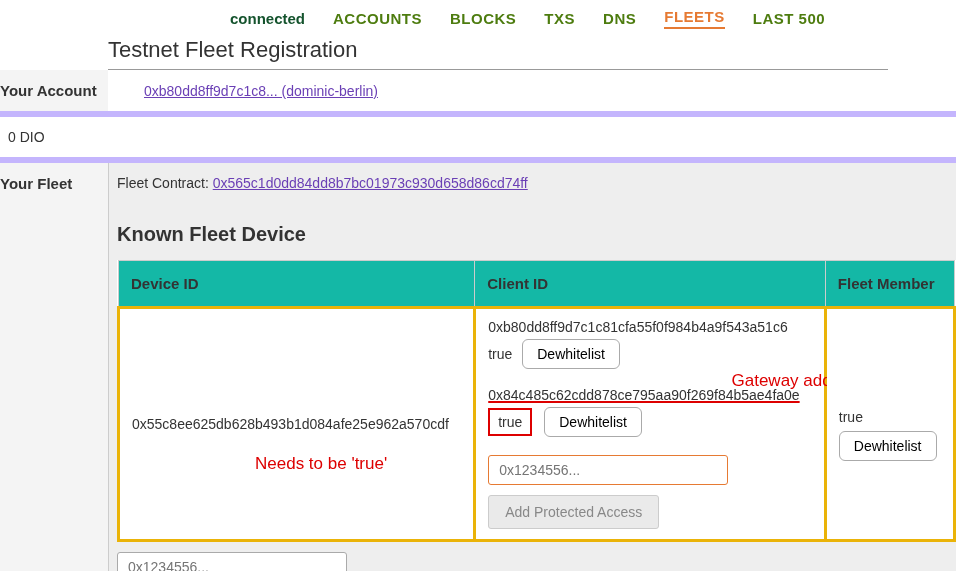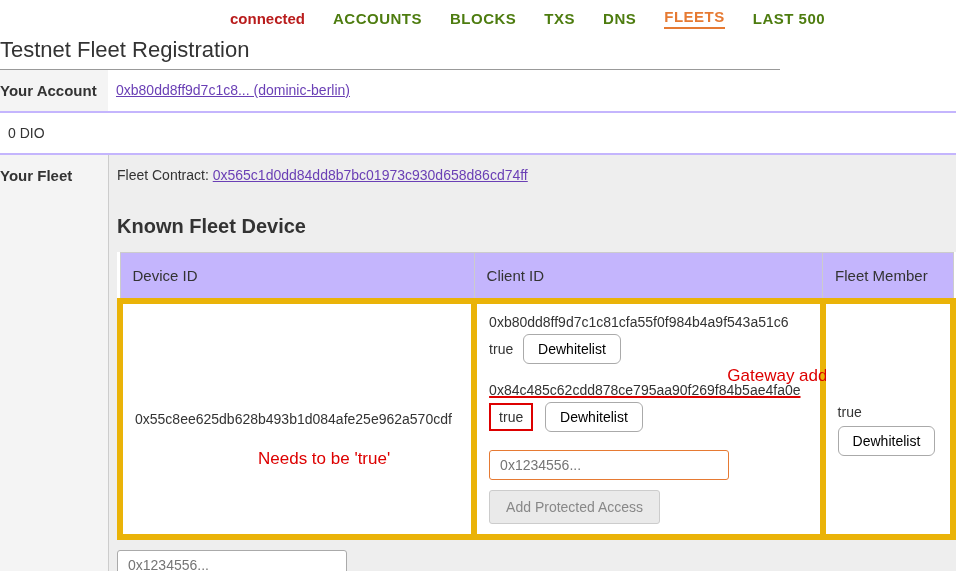--- a/index.html
+++ b/index.html
@@ -14,35 +14,37 @@
     }
     .topnav {
       display: flex;
       gap: 28px;
       padding: 8px 0 4px 230px;
       font-weight: bold;
       font-size: 15px;
       letter-spacing: 0.5px;
       align-items: center;
     }
-    .topnav .connected { color: #b91c1c; font-weight: bold; text-transform: lowercase; letter-spacing: 0; }
+    .topnav .connected { color: #14532d; font-weight: bold; text-transform: lowercase; letter-spacing: 0; }
     .topnav .nav-item { color: #4d7c0f; }
     .topnav .nav-item.active { color: #e67a33; border-bottom: 2px solid #e67a33; padding-bottom: 2px; }
     .page-title {
       font-size: 22px;
       font-weight: normal;
       color: #333;
       padding: 4px 0 6px 0;
+      margin-left: 108px;
       border-bottom: 1px solid #999;
       width: 780px;
     }
     .info-row {
       display: flex;
-      align-items: flex-start;
-      border-bottom: 2px solid #c4b5fd;
+      align-items: flex-end;
+      border-bottom: 6px solid #c4b5fd;
+      gap: 28px;
     }
     .info-row .label {
       width: 108px;
       padding: 12px 8px 12px 0;
       font-weight: bold;
       font-size: 15px;
       text-align: left;
       flex-shrink: 0;
       background: #f4f4f4;
     }
@@ -76,26 +78,26 @@
       border-collapse: collapse;
       background: #fff;
       margin: 0 8px;
       width: calc(100% - 8px);
     }
     .devices-table th {
       text-align: left;
       padding: 14px 12px;
       border: 1px solid #ccc;
       font-size: 15px;
-      font-weight: normal;
-      background: #c4b5fd;
+      font-weight: bold;
+      background: #14b8a6;
     }
     .devices-table td {
       padding: 10px 12px;
-      border: 6px solid #eab308;
+      border: 3px solid #eab308;
       vertical-align: middle;
       background: #fff;
       font-size: 14px;
       position: relative;
     }
     .devices-table td.device-cell { height: 210px; }
     .client-entry { margin-bottom: 18px; }
     .client-id-text { font-size: 14px; margin-bottom: 4px; }
     .highlight-underline { text-decoration: underline; text-decoration-color: #d00; text-decoration-thickness: 2px; }
     .status-true { font-size: 14px; display: inline-block; margin-right: 6px; }

